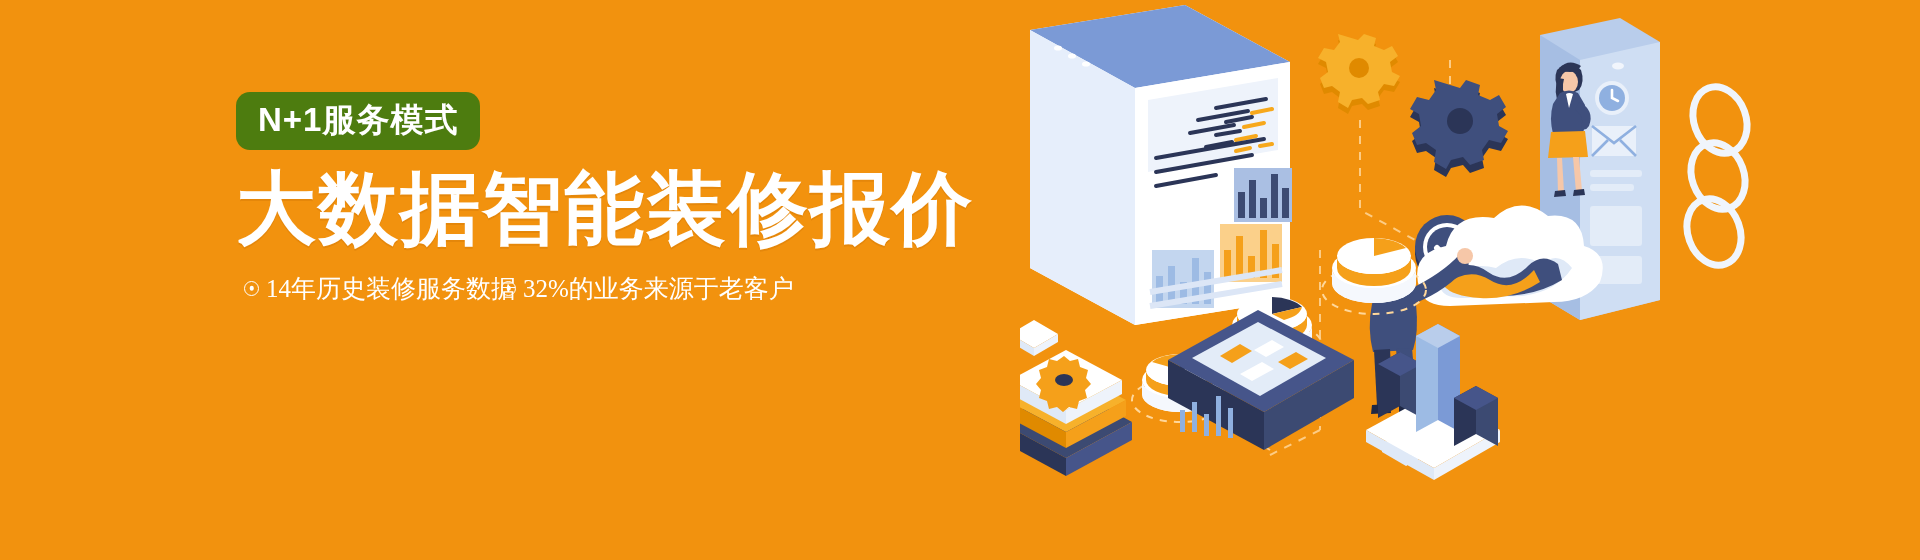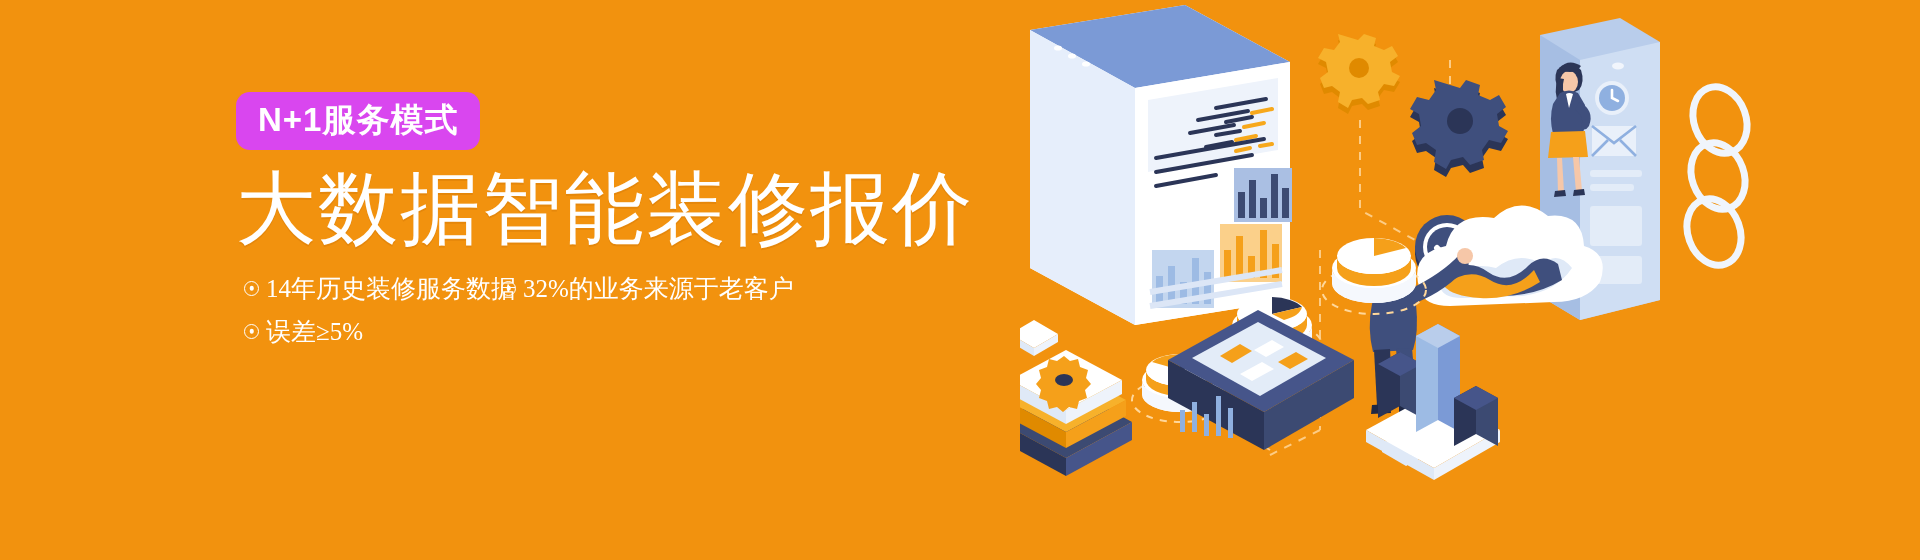--- a/index.html
+++ b/index.html
@@ -13,37 +13,37 @@
     position:absolute; left:0; top:0; width:1920px; height:560px;
     background:#f2920e;
     overflow:hidden;
   }
 
   
   .text-block { position:absolute; left:236px; top:92px; width:720px; }
 
   .badge {
     display:inline-block;
-    background:#d946ef;
+    background:#4d7c0f;
     color:#ffffff;
     font-family:"Liberation Sans", sans-serif;
     font-weight:bold;
     font-size:33px;
     line-height:1;
     padding:11px 22px 14px 22px;
     border-radius:14px;
     letter-spacing:1px;
     white-space:nowrap;
   }
 
   .headline {
     margin-top:18px;
     color:#ffffff;
     font-family:"Liberation Sans", sans-serif;
-    font-weight:normal;
+    font-weight:bold;
     font-size:80px;
     line-height:1.02;
     letter-spacing:2px;
     white-space:nowrap;
     text-shadow:0 2px 0 rgba(180,95,0,.22);
   }
 
   .bullets {
     margin-top:26px;
     position:relative;
@@ -93,24 +93,20 @@
     <div class="badge">N+1服务模式</div>
 
     <div class="headline">大数据智能装修报价</div>
 
     <div class="bullets">
 
       <div class="bul-col left">
         <div class="bullet">
           <span class="bmark"></span>
           <span>14年历史装修服务数据</span>
-        </div>
-        <div class="bullet">
-          <span class="bmark"></span>
-          <span>误差≥5%</span>
         </div>
       </div>
 
       <div class="bul-col right">
         <div class="bullet">
           <span class="bmark"></span>
           <span>32%的业务来源于老客户</span>
         </div>
       </div>
 

